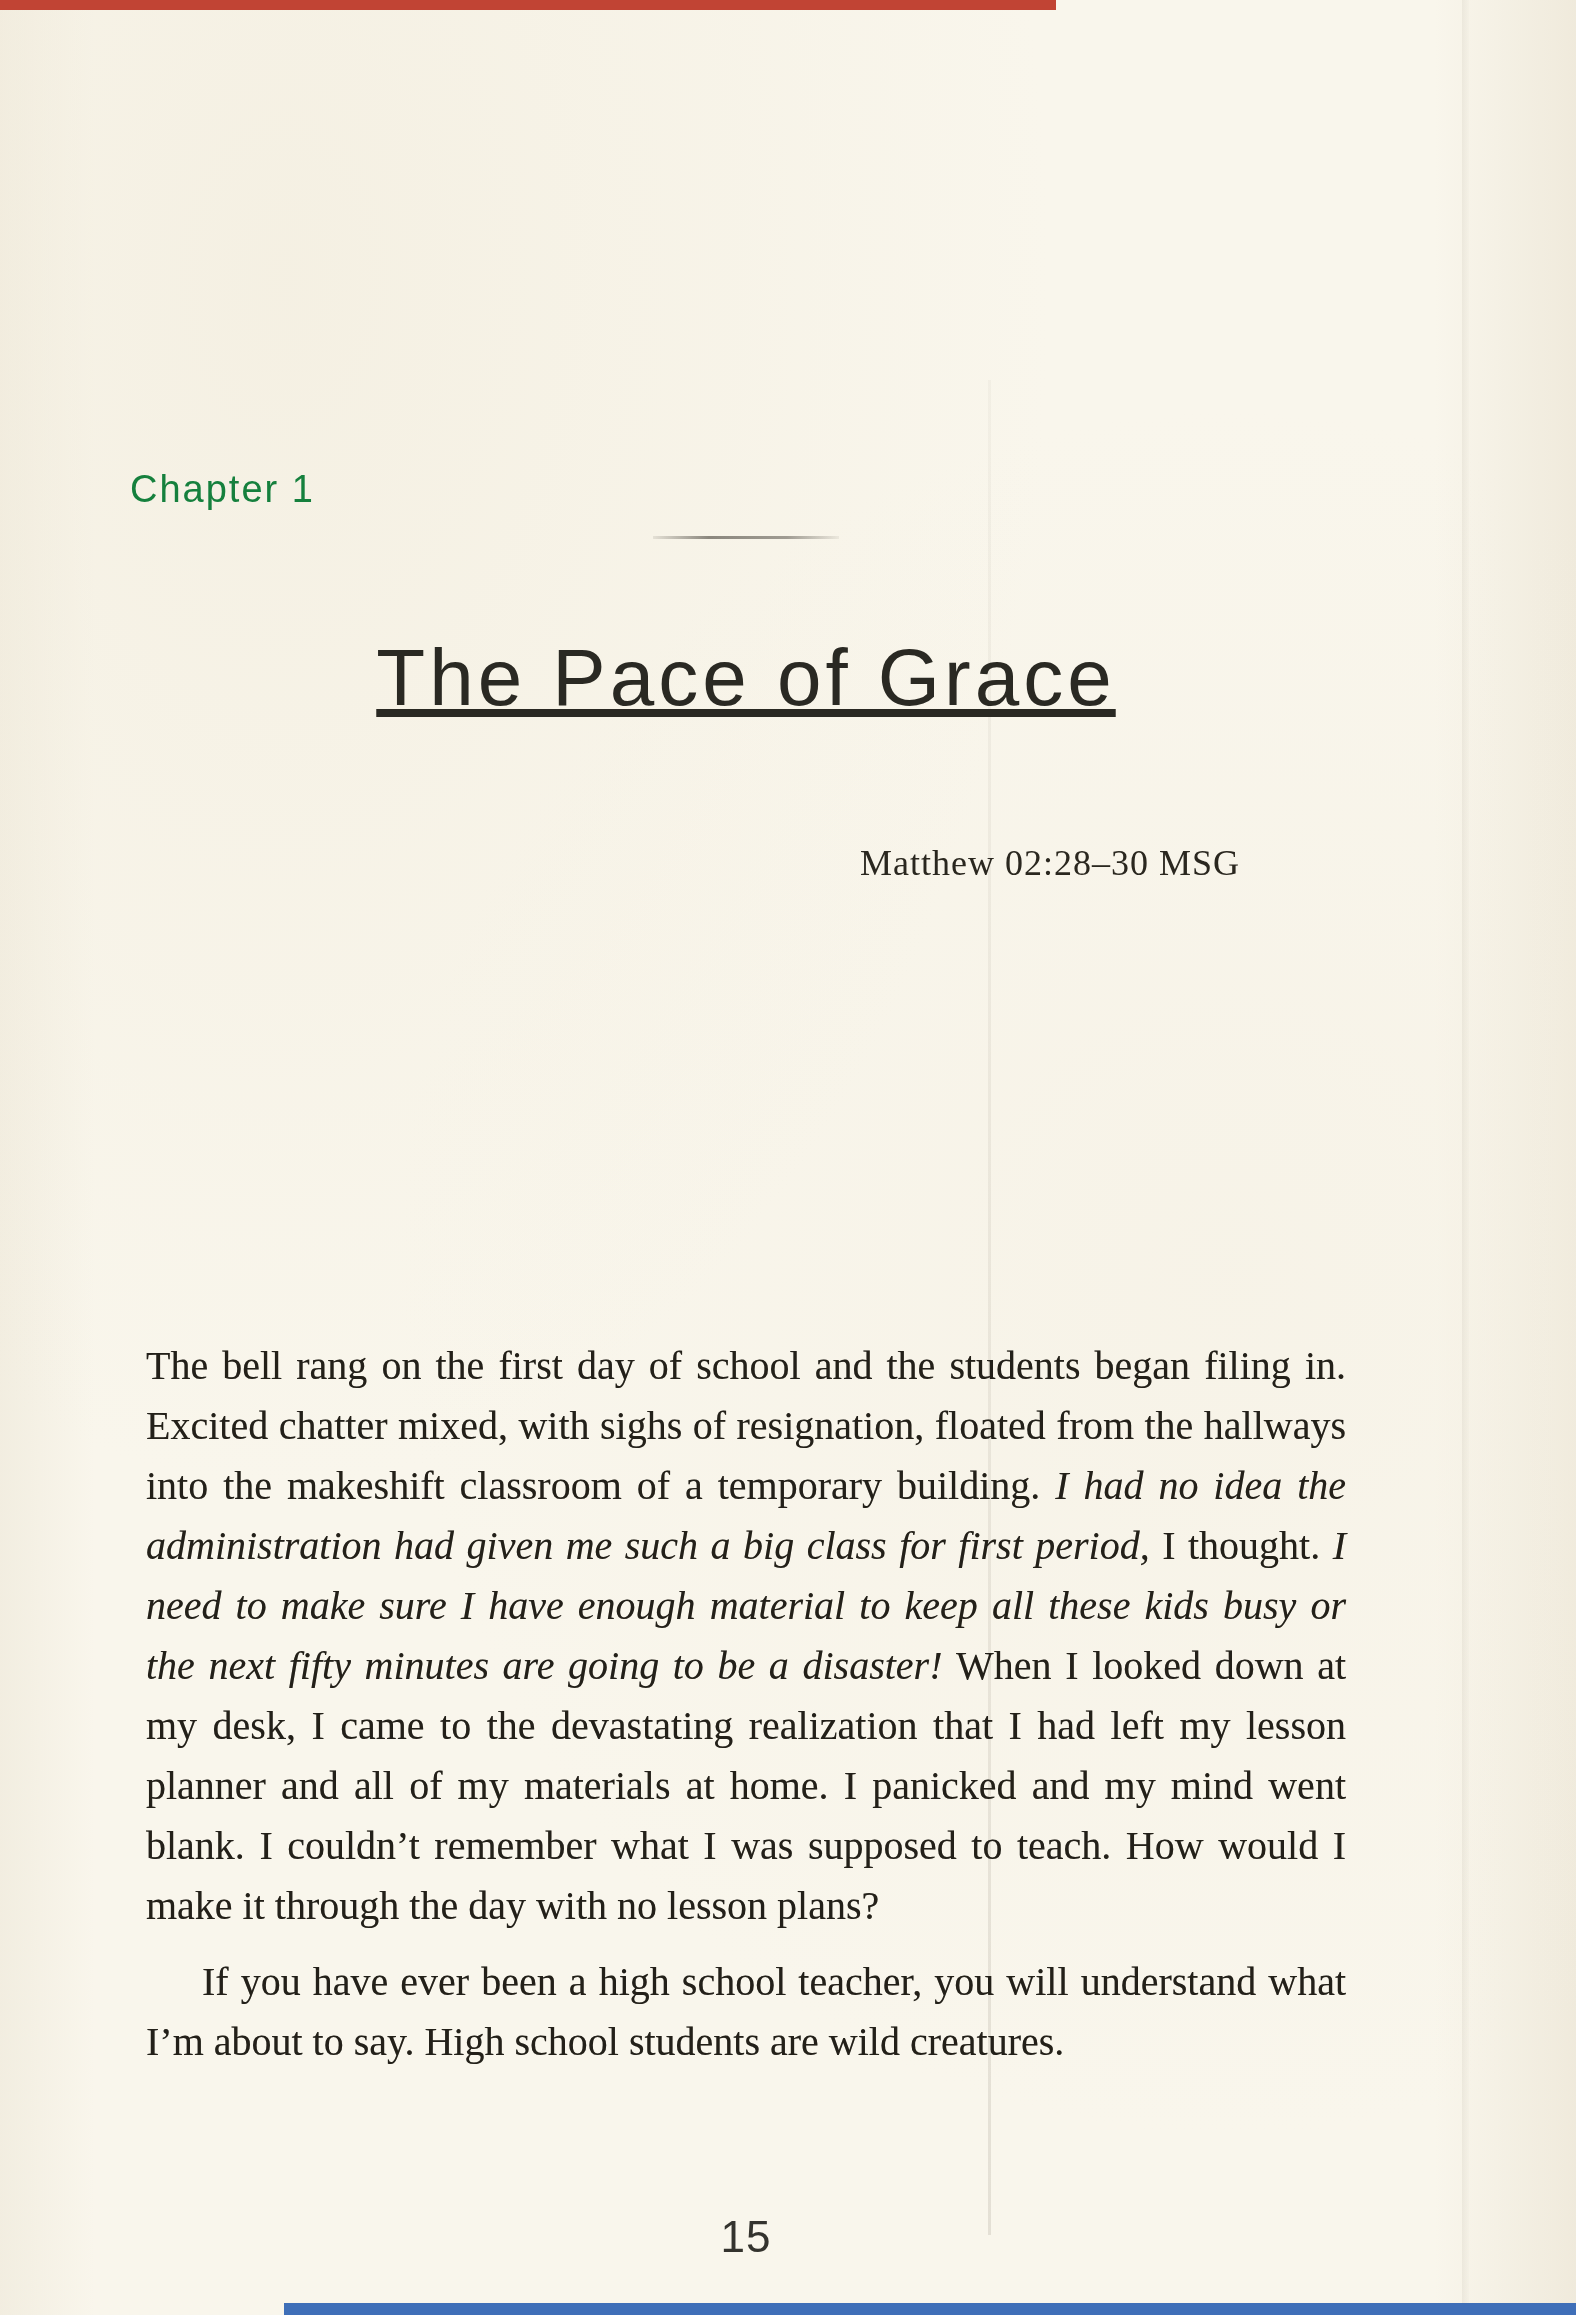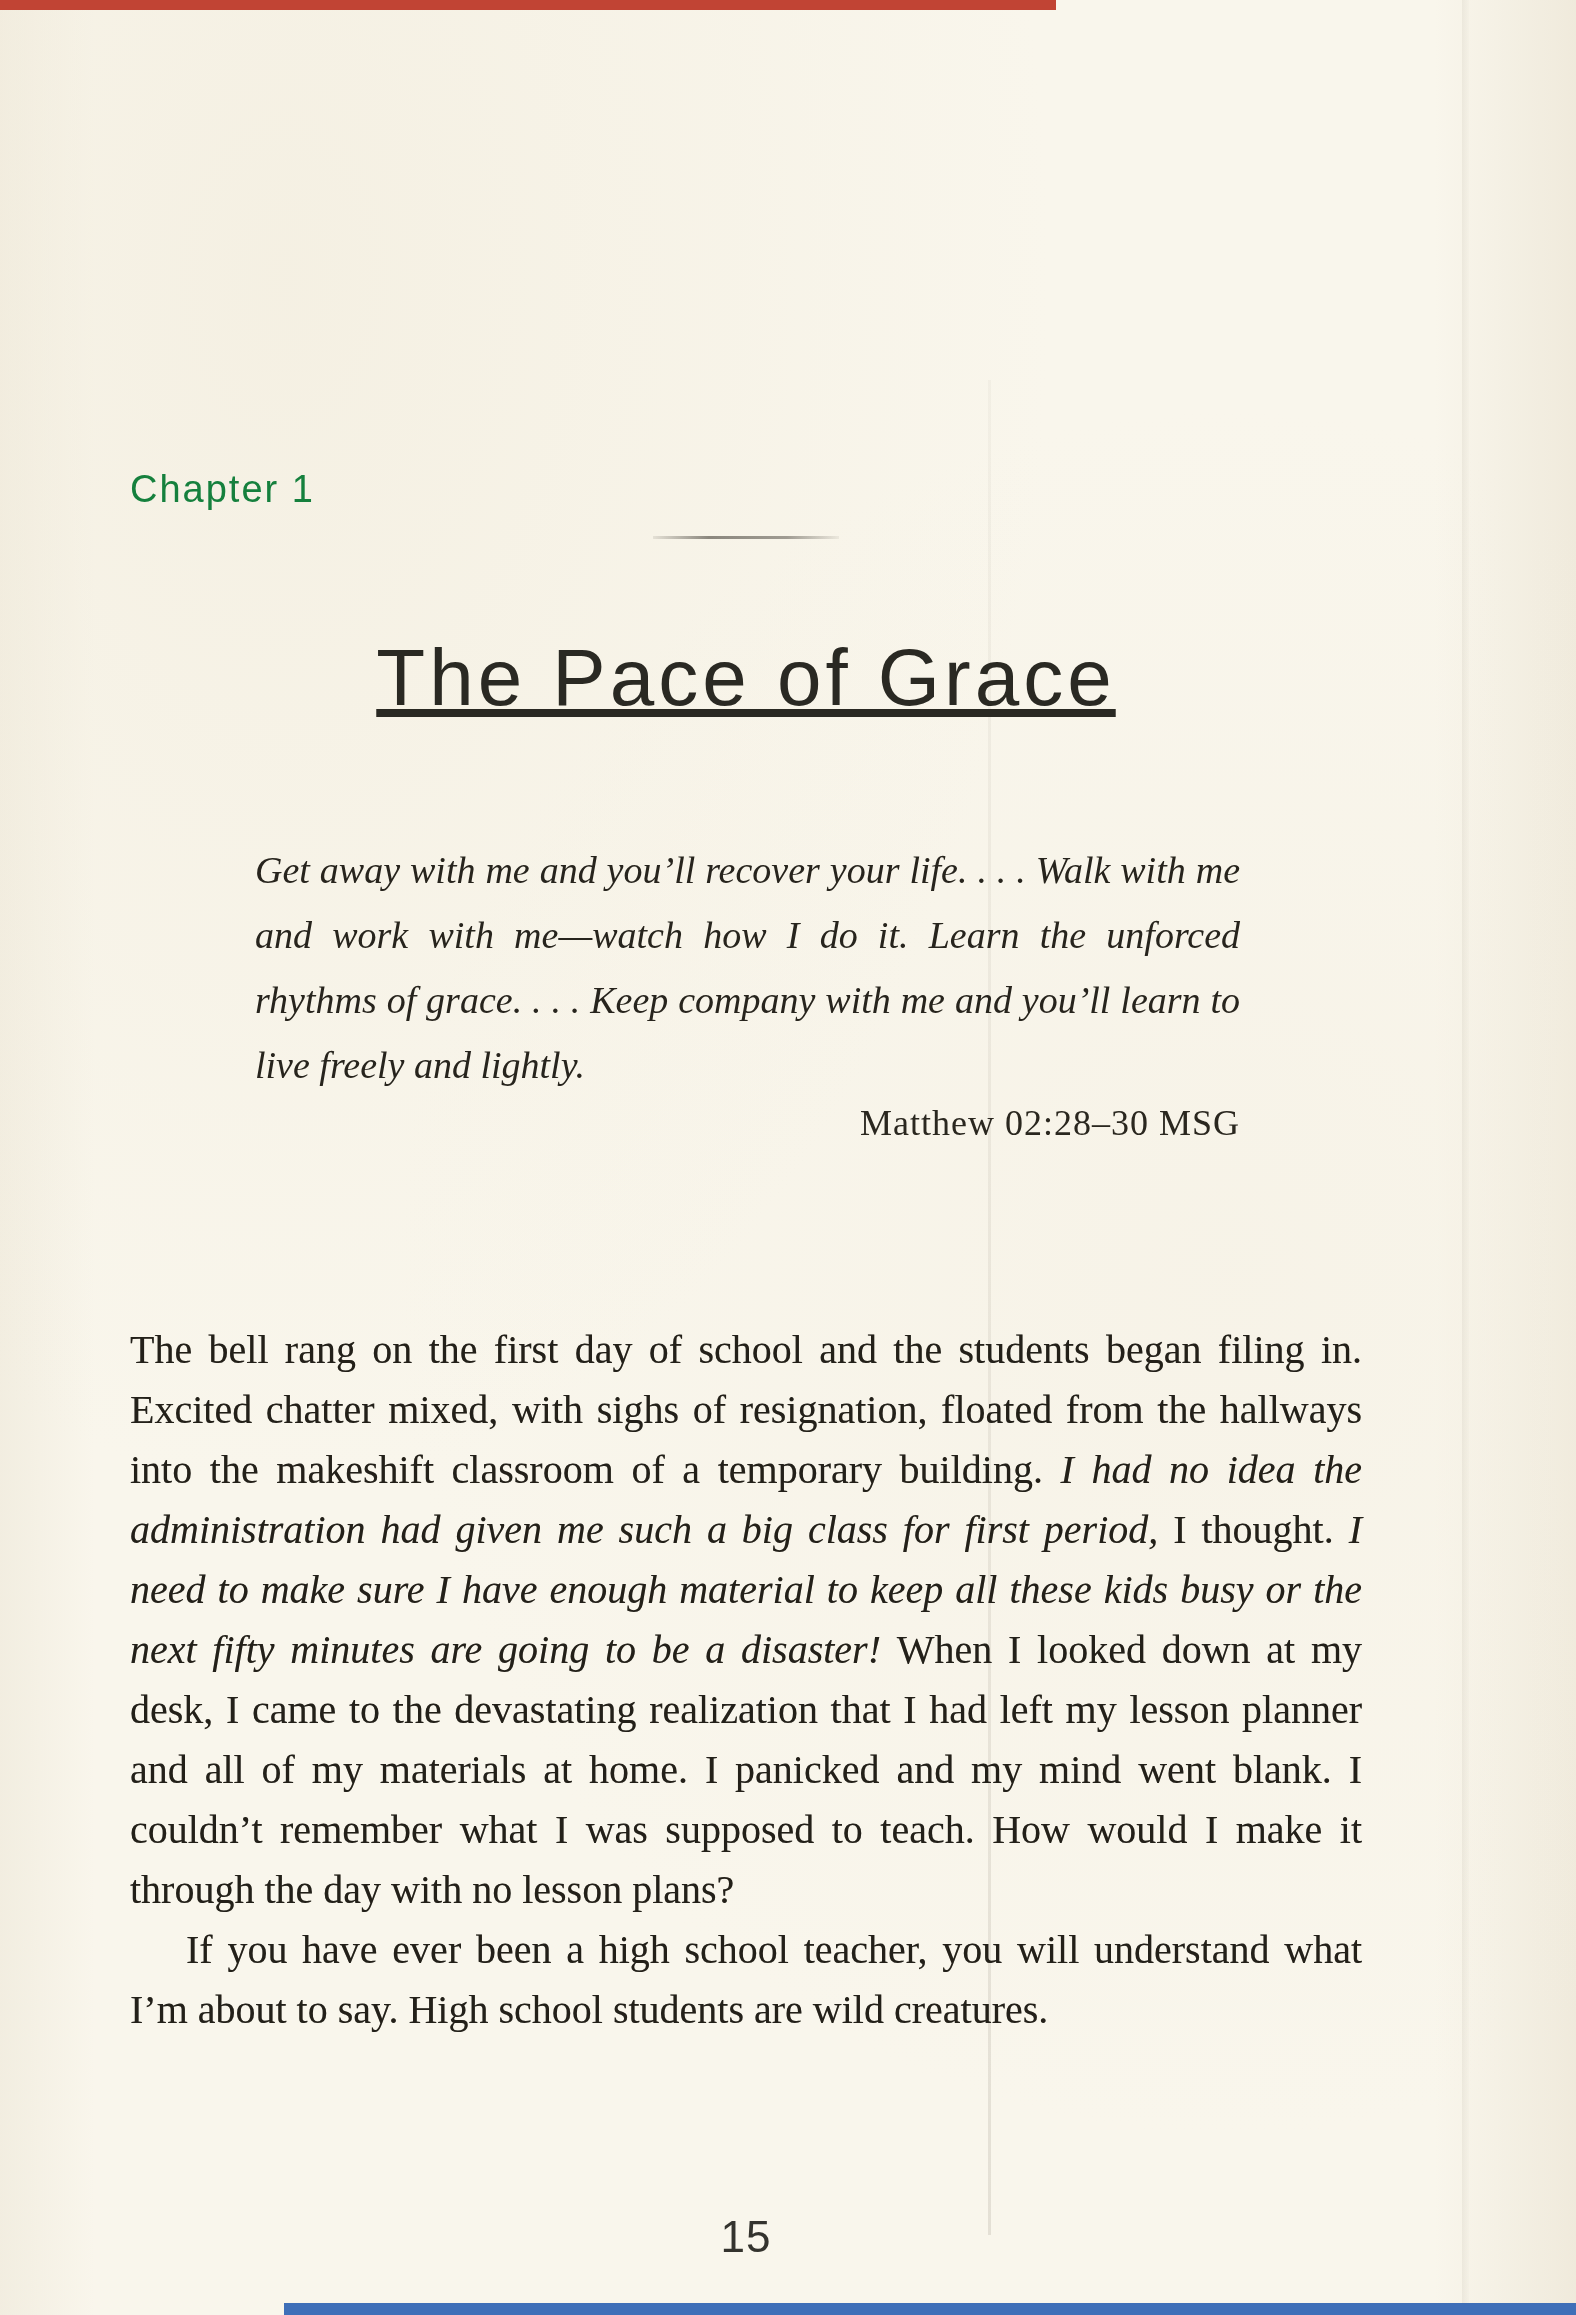--- a/index.html
+++ b/index.html
@@ -83,21 +83,21 @@
     color: #2a271f;
   }
 
   
   .body-text {
     position: absolute; top: 1320px; left: 130px; width: 1232px;
     font-size: 40px; line-height: 60px;
     text-align: justify;
     text-shadow: 0 0 0.5px rgba(35,32,25,0.35);
   }
-  .body-text p { margin: 0; }
+  .body-text p { margin: 16px; }
   .para-2 { text-indent: 56px; }
   .it { font-style: italic; }
 
   .page-number {
     position: absolute; top: 2212px; left: 130px; width: 1232px;
     text-align: center;
     font-family: "Liberation Sans", sans-serif;
     font-size: 44px; letter-spacing: 1px;
     color: #34332e;
   }
@@ -109,21 +109,20 @@
 
   <div class="scan-bar-top"></div>
   <div class="crease-mid"></div>
   <div class="crease-right"></div>
 
   <div class="chapter-label">Chapter 1</div>
   <div class="chapter-rule"></div>
   <h1 class="title">The Pace of Grace</h1>
 
   <div class="epigraph">
-    <p class="epigraph-text">Get away with me and you’ll recover your life.&nbsp;.&nbsp;.&nbsp;. Walk with me and work with me—watch how I do it. Learn the unforced rhythms of grace.&nbsp;.&nbsp;.&nbsp;. Keep company with me and you’ll learn to live freely and lightly.</p>
     <div class="epigraph-attribution">Matthew 02:28–30 MSG</div>
   </div>
 
   <div class="body-text">
     <p class="para-1">
       <span>The bell rang on the first day of school and the students began filing in. Excited chatter mixed, with sighs of resignation, floated from the hallways into the makeshift classroom of a temporary building. </span><span class="it">I had no idea the administration had given me such a big class for first period, </span><span>I thought. </span><span class="it">I need to make sure I have enough material to keep all these kids busy or the next fifty minutes are going to be a disaster! </span><span>When I looked down at my desk, I came to the devastating realization that I had left my lesson planner and all of my materials at home. I panicked and my mind went blank. I couldn’t remember what I was supposed to teach. How would I make it through the day with no lesson plans?</span>
     </p>
     <p class="para-2">If you have ever been a high school teacher, you will understand what I’m about to say. High school students are wild creatures.</p>
   </div>
 

